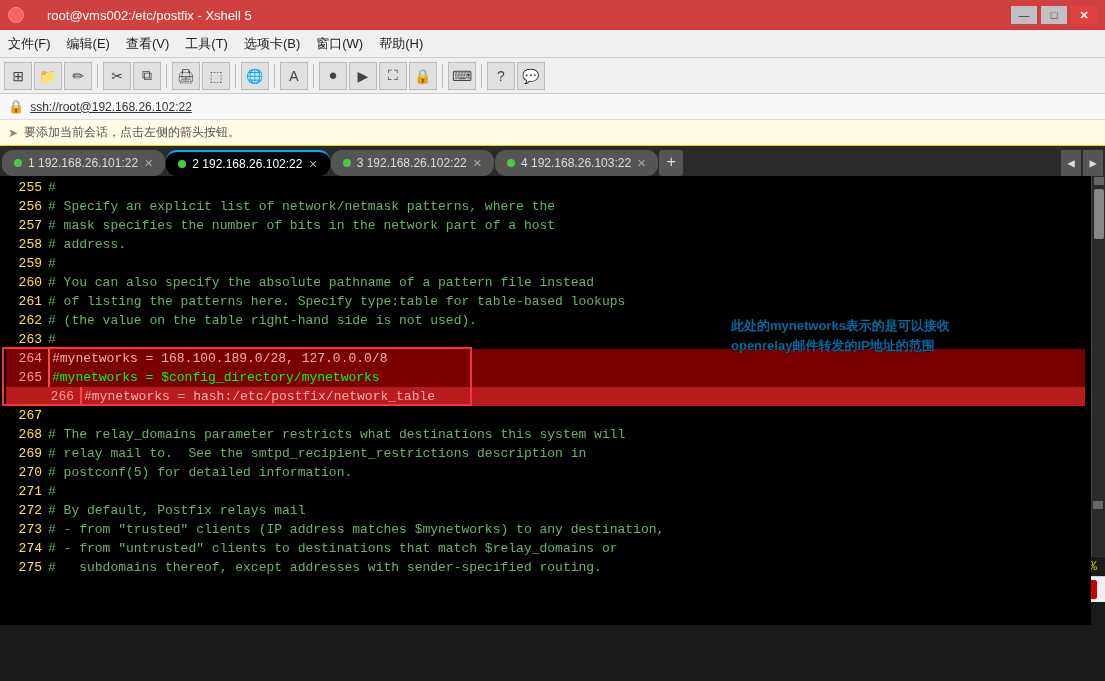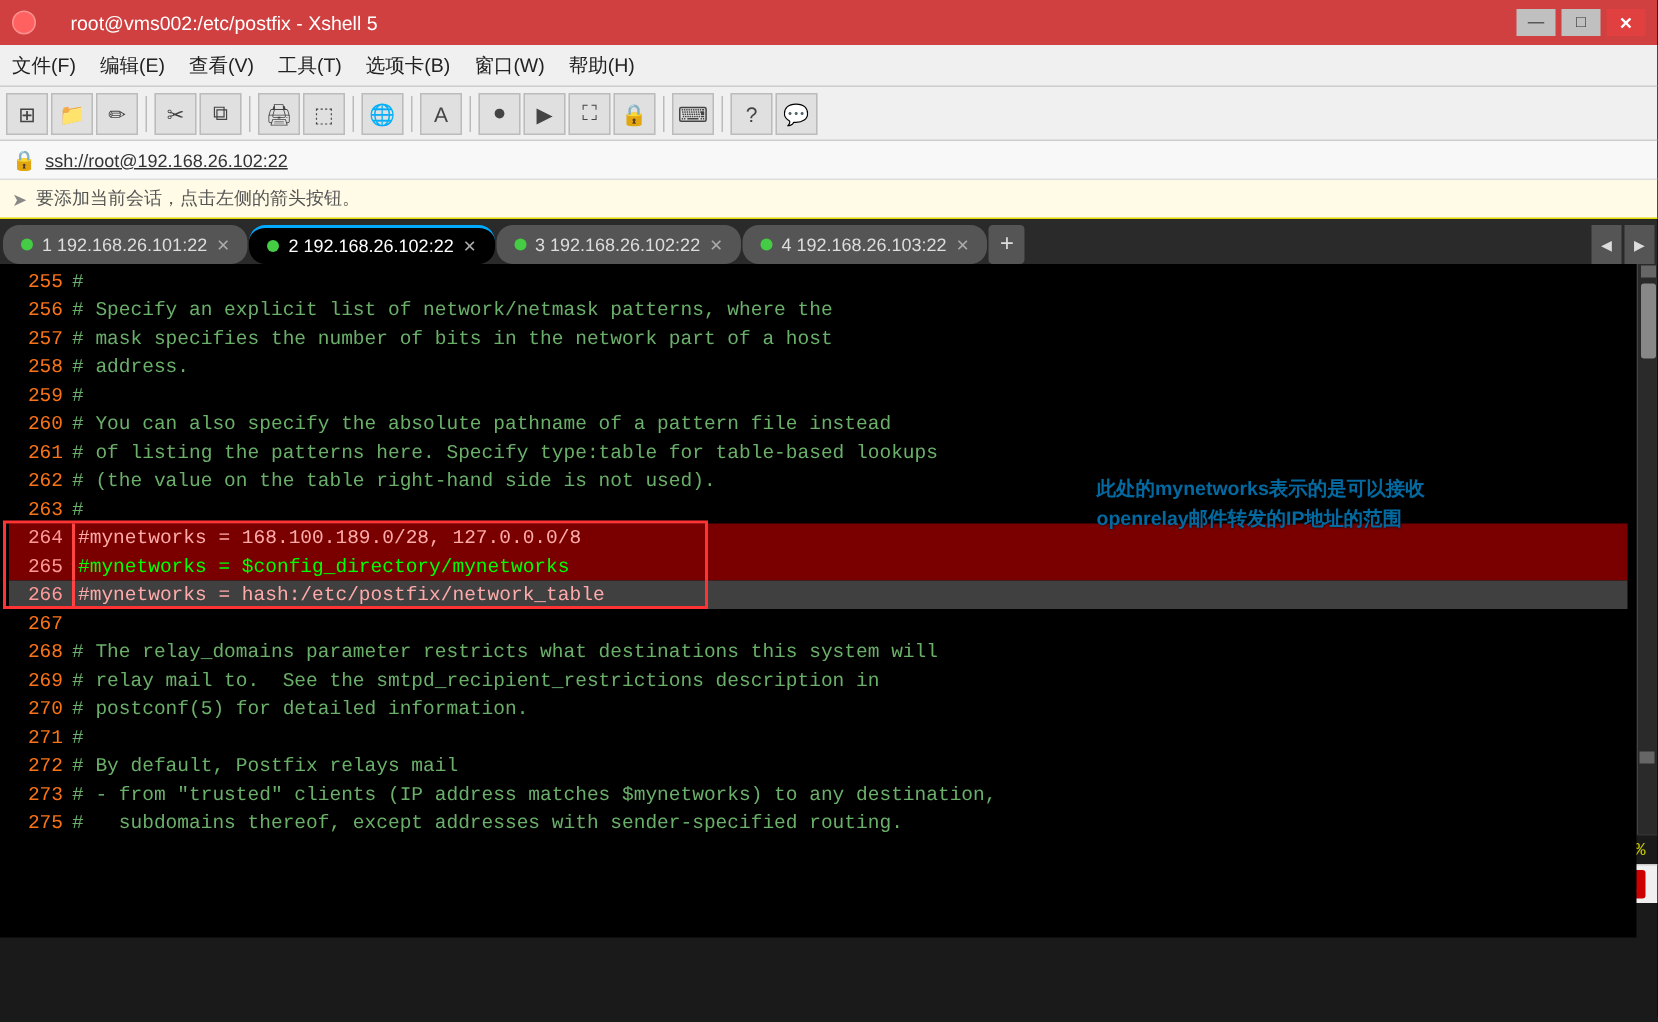--- a/index.html
+++ b/index.html
@@ -79,21 +79,21 @@
 
     
     .terminal {
       background: #000; color: #ccc; font-family: 'Courier New', monospace;
       font-size: 13px; line-height: 19px; padding: 2px 6px;
       height: calc(681px - 30px - 28px - 36px - 26px - 26px - 30px - 26px - 30px);
       overflow: hidden; position: relative;
     }
 
     .line { display: flex; white-space: pre; }
-    .line-num { color: #f97316; min-width: 36px; text-align: right; margin-right: 6px; user-select: none; }
+    .line-num { color: #fde047; min-width: 36px; text-align: right; margin-right: 6px; user-select: none; }
     .line-comment { color: #6ab06a; }
 
     
     .annotation {
       position: absolute; right: 80px; top: 140px;
       color: #0369a1; font-family: Arial, sans-serif; font-size: 13px;
       font-weight: bold; line-height: 1.5; max-width: 280px;
       text-shadow: 0 0 2px #000;
     }
 
@@ -248,21 +248,21 @@
     </div>
 
     <div class="line" style="background:#7a0000;">
       <span class="line-num" style="color:#ff9999;">264</span>
       <span style="color:#ffaaaa; border-left:2px solid #ff4444; padding-left:2px;">#mynetworks = 168.100.189.0/28, 127.0.0.0/8</span>
     </div>
     <div class="line" style="background:#7a0000;">
       <span class="line-num" style="color:#ff9999;">265</span>
       <span style="color:#00ff00; border-left:2px solid #ff4444; padding-left:2px;">#mynetworks = $config_directory/mynetworks</span>
     </div>
-    <div class="line" style="background:#404040;">
+    <div class="line" style="background:#b91c1c;padding-left:32px;">
       <span class="line-num" style="color:#ff9999;">266</span>
       <span style="color:#ffaaaa; border-left:2px solid #ff4444; padding-left:2px;">#mynetworks = hash:/etc/postfix/network_table</span>
     </div>
     <div class="line">
       <span class="line-num">267</span>
       <span class="line-comment"></span>
     </div>
     <div class="line">
       <span class="line-num">268</span>
       <span class="line-comment"># The relay_domains parameter restricts what destinations this system will</span>
@@ -279,20 +279,24 @@
       <span class="line-num">271</span>
       <span class="line-comment">#</span>
     </div>
     <div class="line">
       <span class="line-num">272</span>
       <span class="line-comment"># By default, Postfix relays mail</span>
     </div>
     <div class="line">
       <span class="line-num">273</span>
       <span class="line-comment"># - from "trusted" clients (IP address matches $mynetworks) to any destination,</span>
+    </div>
+    <div class="line">
+      <span class="line-num">274</span>
+      <span class="line-comment"># - from "untrusted" clients to destinations that match $relay_domains or</span>
     </div>
     <div class="line">
       <span class="line-num">275</span>
       <span class="line-comment">#   subdomains thereof, except addresses with sender-specified routing.</span>
     </div>
 
     <div style="position:absolute; top:171px; left:2px; width:470px; height:59px; border:2px solid #ff3333; pointer-events:none;"></div>
 
     <div class="annotation">
       <span>此处的mynetworks表示的是可以接收openrelay邮件转发的IP地址的范围</span>

